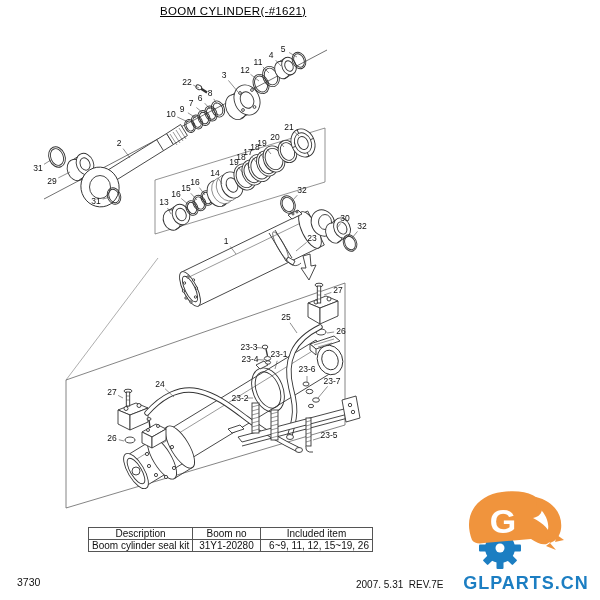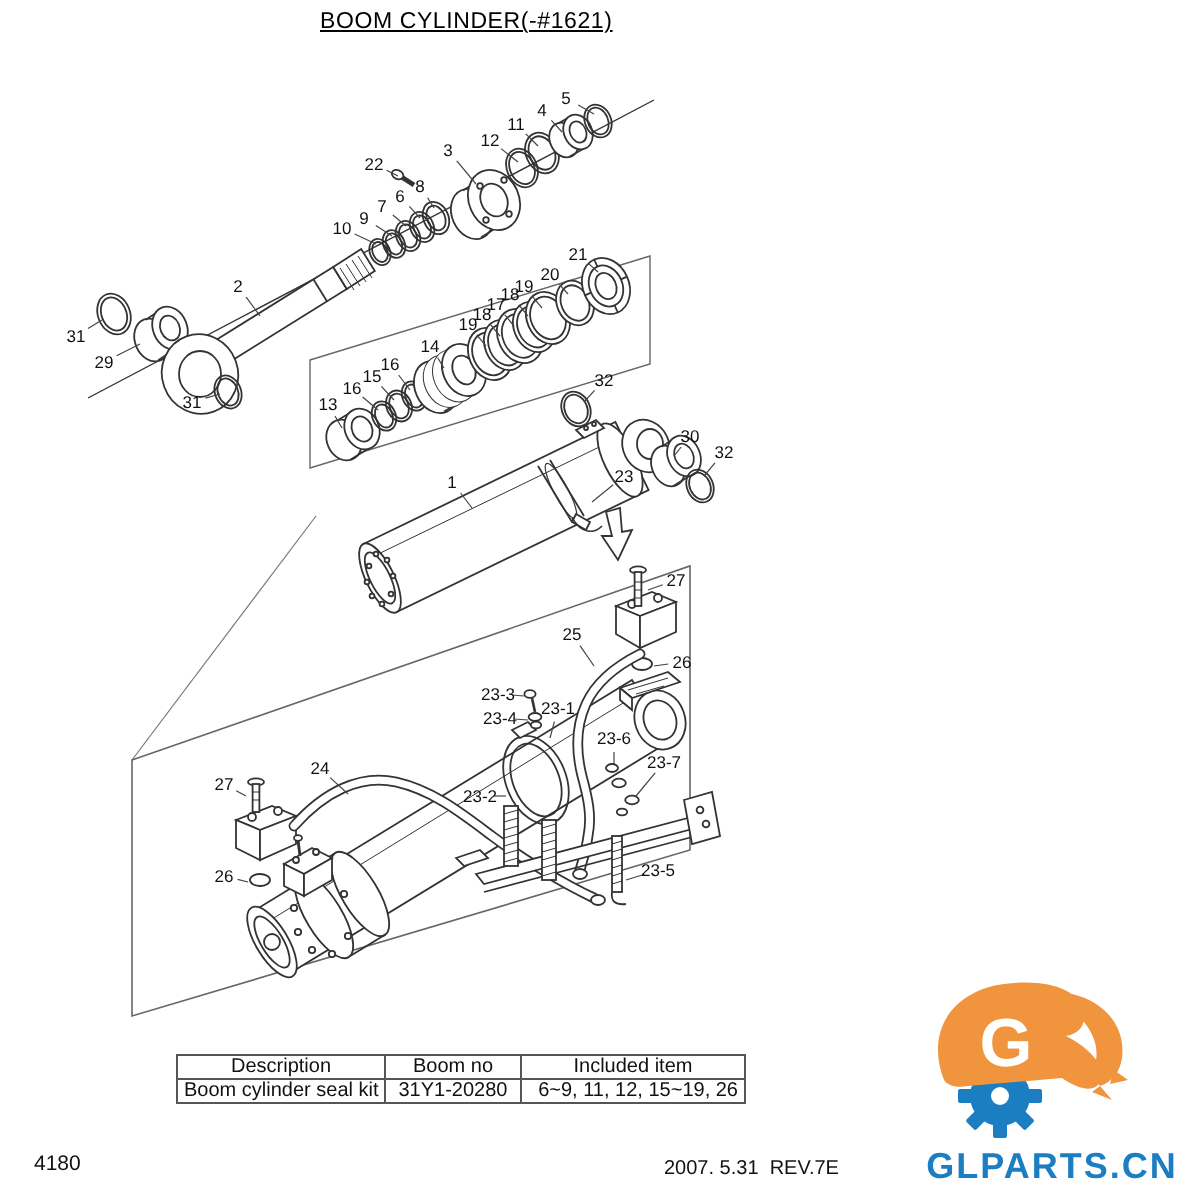--- a/index.html
+++ b/index.html
@@ -13,21 +13,21 @@
   .leader{stroke:#444;stroke-width:.6;}
   .pipe-outer{stroke:#333;stroke-width:5.4;fill:none;stroke-linecap:round;}
   .pipe-inner{stroke:#fff;stroke-width:3.6;fill:none;stroke-linecap:round;}
   table.parts{position:absolute;left:88px;top:527px;width:284px;border-collapse:collapse;
     font-size:10px;color:#111;table-layout:fixed;padding-left:24px;}
   .parts th,.parts td{border:1px solid #555;height:11px;padding:0 3px;font-weight:400;
     text-align:center;overflow:hidden;white-space:nowrap;}
   .parts td.c0{text-align:left;margin-top:31px;}
   .parts td.c2{text-align:right;}
   .pagenum{position:absolute;left:17px;top:576px;font-size:10.5px;}
-  .revision{position:absolute;left:332px;top:579px;font-size:10px;white-space:pre;}
+  .revision{position:absolute;left:356px;top:579px;font-size:10px;white-space:pre;}
   .logo{position:absolute;left:452px;top:486px;width:148px;height:114px;}
 </style>
 </head>
 <body>
 
 <div class="title">BOOM CYLINDER(-#1621)</div>
 
 <svg class="diagram" width="600" height="600" viewBox="0 0 600 600">
 
   <g stroke="#333" stroke-width="0.9" fill="none">
@@ -470,21 +470,21 @@
     </thead>
   <tbody id="pt-body">
       <tr>
         <td class="c0">Boom cylinder seal kit</td>
         <td class="c1">31Y1-20280</td>
         <td class="c2">6~9, 11, 12, 15~19, 26</td>
       </tr>
     </tbody>
 </table>
 
-<div class="pagenum">4180</div>
+<div class="pagenum">3730</div>
 <div class="revision">2007. 5.31  REV.7E</div>
 
 <div class="logo">
   <svg width="148" height="114" viewBox="0 0 148 114">
     <g fill="#1C7EC2">
       <rect x="44.5" y="41" width="7" height="9" rx="1" transform="rotate(0 48 62)"></rect>
       <rect x="44.5" y="41" width="7" height="9" rx="1" transform="rotate(45 48 62)"></rect>
       <rect x="44.5" y="41" width="7" height="9" rx="1" transform="rotate(90 48 62)"></rect>
       <rect x="44.5" y="41" width="7" height="9" rx="1" transform="rotate(135 48 62)"></rect>
       <rect x="44.5" y="41" width="7" height="9" rx="1" transform="rotate(180 48 62)"></rect>

